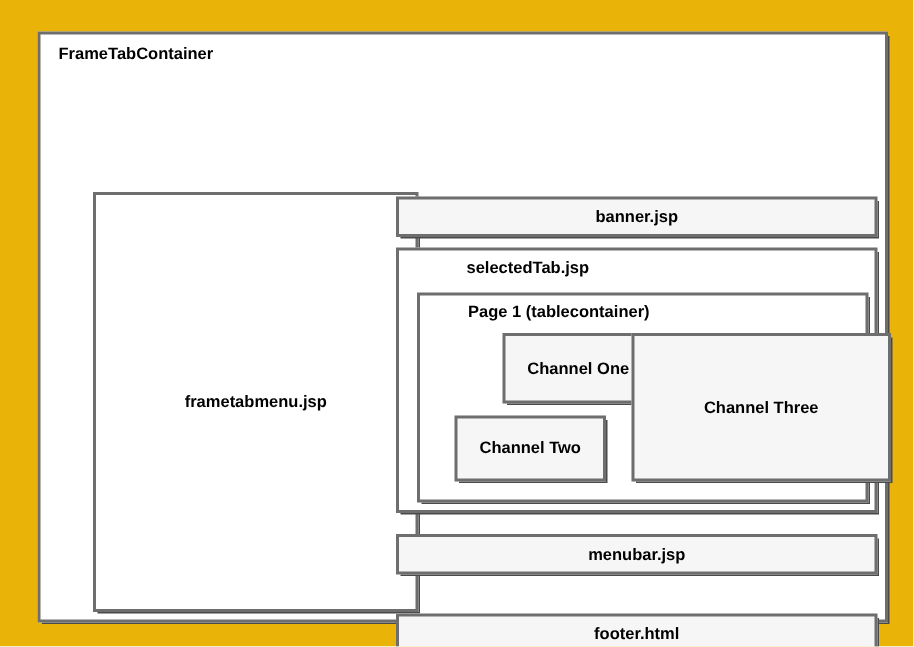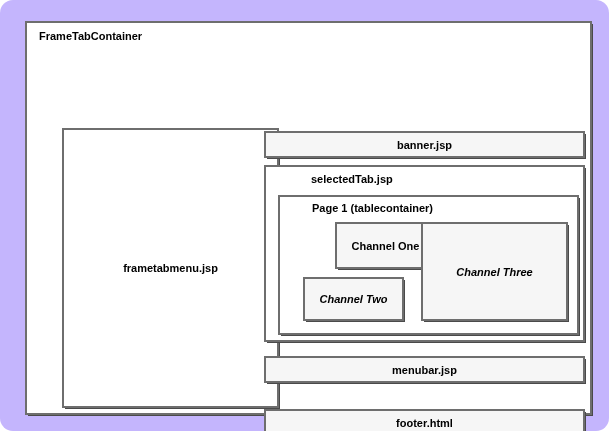--- a/index.html
+++ b/index.html
@@ -8,23 +8,22 @@
     background: #ffffff;
     width: 609px;
     height: 431px;
     font-family: "Liberation Sans", "DejaVu Sans", sans-serif;
     -webkit-font-smoothing: antialiased;
   }
   .stage {
     position: relative;
     width: 609px;
     height: 431px;
-    background: #c4b5fd;
+    background: #eab308;
     overflow: hidden;
-    border-radius: 13px;
   }
   .box {
     position: absolute;
     box-sizing: border-box;
     border: 2px solid #6e6e6e;
     box-shadow: 2px 2px 0 -1px #4a4a4a;
     background: #ffffff;
   }
   .box.light { background: #f6f6f6; }
   .label {
@@ -47,22 +46,22 @@
   #outer        { left: 25px;  top: 21px;  width: 567px; height: 394px; box-shadow: 2px 2px 0 -1px #4a4a4a; }
   #outer-title  { left: 12px;  top: 7px;  }
   #header       { left: 31px;  top: 48px;  width: 552px; height: 64px;  }
   #frametabmenu { left: 34px;  top: 128px; width: 217px; height: 280px; margin-left: 28px; }
   #banner       { left: 264px; top: 131px; width: 321px; height: 27px;  }
   #selectedtab  { left: 264px; top: 165px; width: 321px; height: 177px; }
   #selectedtab-label { left: 13px; top: 6px; margin-left: 32px; }
   #page1        { left: 12px;  top: 28px;  width: 301px; height: 140px; }
   #page1-label  { left: 32px;  top: 5px;   }
   #channel-one   { left: 23px;  top: 25px;  width: 101px; height: 47px; margin-left: 32px; }
-  #channel-two   { left: 23px;  top: 80px;  width: 101px; height: 44px; font-style: italic; }
-  #channel-three { left: 141px; top: 25px;  width: 147px; height: 99px; font-style: italic; }
+  #channel-two   { left: 23px;  top: 80px;  width: 101px; height: 44px; }
+  #channel-three { left: 141px; top: 25px;  width: 173px; height: 99px; }
   #menubar      { left: 264px; top: 356px; width: 321px; height: 27px;  }
   #footer       { left: 264px; top: 380px; width: 321px; height: 27px; margin-top: 29px;  }
 </style>
 </head>
 <body>
 
 <div class="stage">
 
   <div class="box" id="outer">
 

